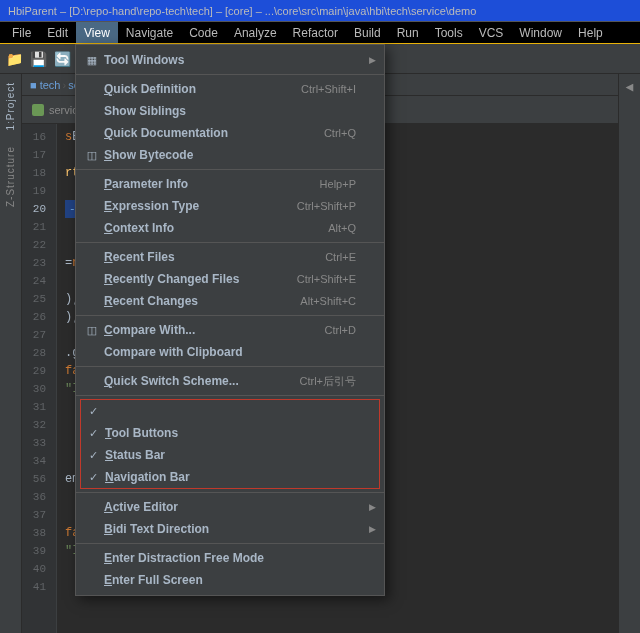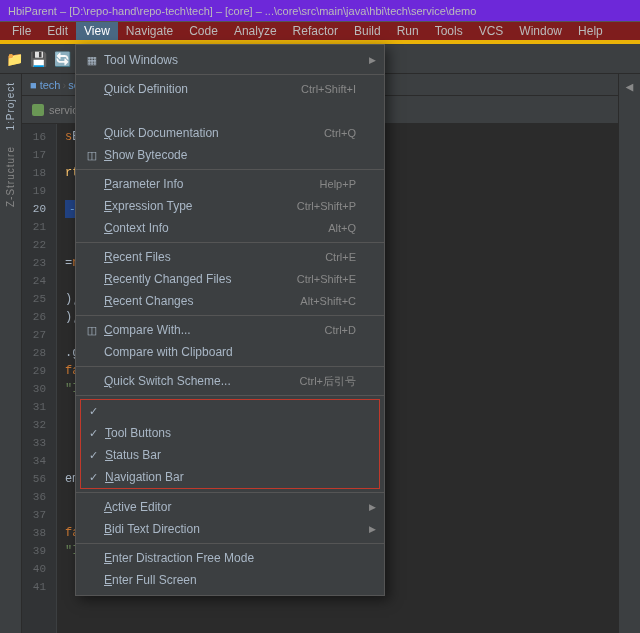--- a/index.html
+++ b/index.html
@@ -9,40 +9,40 @@
       overflow: hidden;
       font-family: 'Segoe UI', Arial, sans-serif;
       font-size: 12px;
       background: #2b2b2b;
       color: #a9b7c6;
       position: relative;
     }
 
     
     .title-bar {
-      background: #6d28d9;
+      background: #1d4ed8;
       height: 22px;
       display: flex;
       align-items: center;
       padding: 0 8px;
       font-size: 11px;
       color: #bbbbbb;
       border-bottom: 1px solid #555;
     }
 
     
     .menu-bar {
-      background: #7f1d1d;
+      background: #000000;
       height: 22px;
       display: flex;
       align-items: center;
       padding: 0 4px;
       font-size: 12px;
       color: #bbbbbb;
-      border-bottom: 4px solid #eab308;
+      border-bottom: 1px solid #eab308;
     }
     .menu-item {
       padding: 2px 8px;
       cursor: pointer;
       height: 100%;
       display: flex;
       align-items: center;
     }
     .menu-item.view-active {
       background: #4a6984;
@@ -236,20 +236,21 @@
     }
     .menu-row .check-mark {
       width: 16px;
       font-size: 11px;
       color: #a9b7c6;
       flex-shrink: 0;
     }
     .menu-row .label {
       flex: 1;
       text-decoration: none;
+      font-weight: bold;
     }
     .menu-separator {
       height: 1px;
       background: #555;
       margin: 3px 0;
     }
     .menu-icon {
       width: 16px;
       height: 16px;
       display: flex;
@@ -537,20 +538,21 @@
 
     <div class="menu-separator"></div>
 
     <div class="menu-row">
       <div class="menu-icon"></div>
       <span class="label"><u>Q</u>uick Definition</span>
       <span class="shortcut">Ctrl+Shift+I</span>
     </div>
     <div class="menu-row">
       <div class="menu-icon"></div>
+      <span class="label">Show Siblings</span>
     </div>
     <div class="menu-row">
       <div class="menu-icon"></div>
       <span class="label"><u>Q</u>uick Documentation</span>
       <span class="shortcut">Ctrl+Q</span>
     </div>
     <div class="menu-row">
       <div class="menu-icon">◫</div>
       <span class="label"><u>S</u>how Bytecode</span>
     </div>

